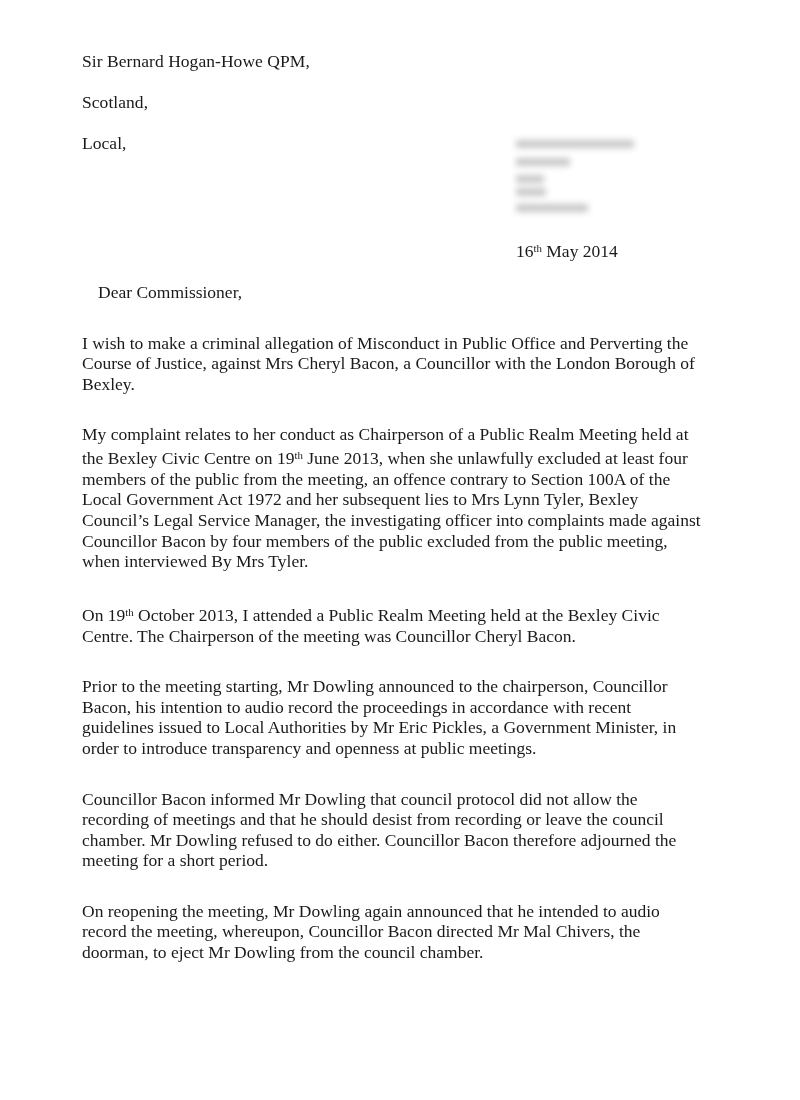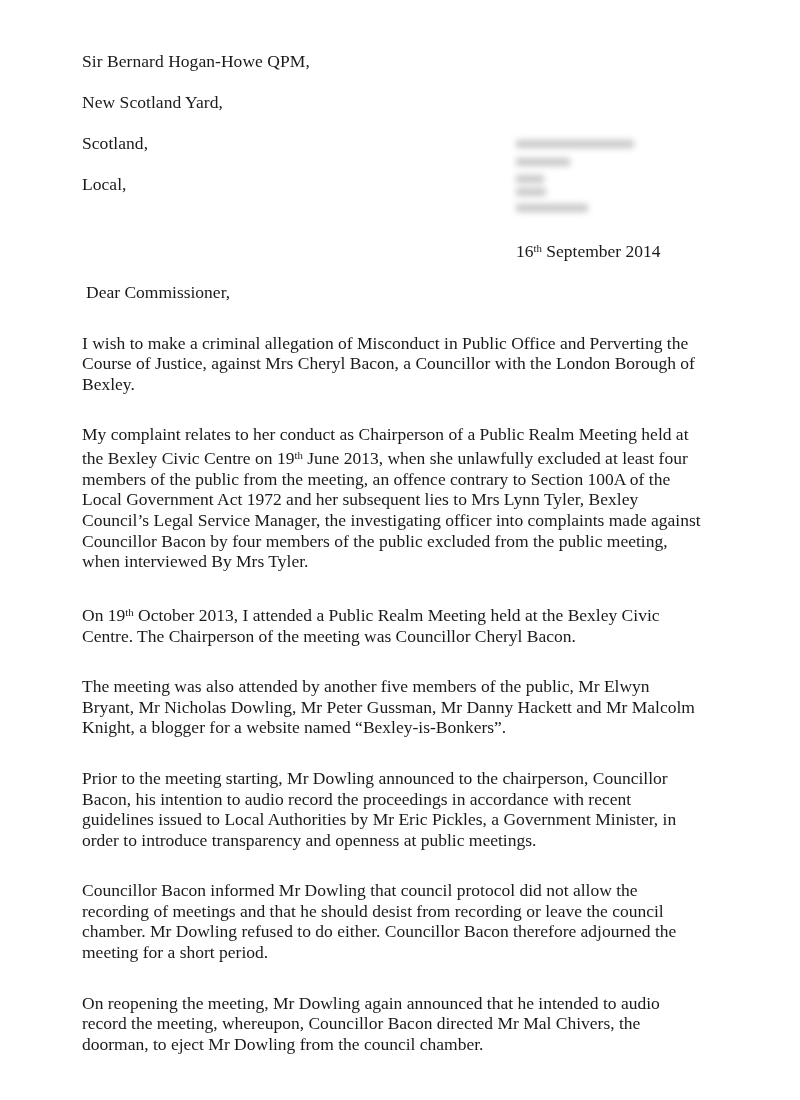--- a/index.html
+++ b/index.html
@@ -79,64 +79,62 @@
   .body-text {
     position: absolute;
     left: 82px;
     top: 282px;
     width: 620px;
     font-size: 17.5px;
     line-height: 20.6px;
     text-align: left;
   }
   .salutation {
-    margin: 0 0 30px 4px;
+    margin: 0 0 30px 16px;
   }
   .para {
     margin: 16px 0 30px 0;
   }
   .para sup {
     font-size: 0.62em;
     vertical-align: 0.48em;
   }
 </style>
 </head>
 <body>
 
 <div class="page">
 
   <div class="recipient">
     <span class="recipient-line">Sir Bernard Hogan-Howe QPM,</span>
-    <span class="recipient-line">New Scotland Yard,</span>
     <span class="recipient-line">Scotland,</span>
     <span class="recipient-line">Local,</span>
   </div>
 
   <div class="sender-redacted">
     <span class="rline r1"></span>
     <span class="rline r2"></span>
     <span class="rline r3"></span>
     <span class="rline r4"></span>
     <span class="rline r5"></span>
   </div>
 
-  <div class="date"><span>16</span><sup>th</sup><span> September 2014</span></div>
+  <div class="date"><span>16</span><sup>th</sup><span> May 2014</span></div>
 
   <div class="body-text">
 
     <p class="salutation">Dear Commissioner,</p>
 
     <p class="para">I wish to make a criminal allegation of Misconduct in Public Office and Perverting the Course of Justice, against Mrs Cheryl Bacon, a Councillor with the London Borough of Bexley.</p>
 
     <p class="para"><span>My complaint relates to her conduct as Chairperson of a Public Realm Meeting held at the Bexley Civic Centre on 19</span><sup>th</sup><span> June 2013, when she unlawfully excluded at least four members of the public from the meeting, an offence contrary to Section 100A of the Local Government Act 1972 and her subsequent lies to Mrs Lynn Tyler, Bexley Council’s Legal Service Manager, the investigating officer into complaints made against Councillor Bacon by four members of the public excluded from the public meeting, when interviewed By Mrs Tyler.</span></p>
 
 
     <p class="para"><span>On 19</span><sup>th</sup><span> October 2013, I attended a Public Realm Meeting held at the Bexley Civic Centre. The Chairperson of the meeting was Councillor Cheryl Bacon.</span></p>
 
-    <p class="para">The meeting was also attended by another five members of the public, Mr Elwyn Bryant, Mr Nicholas Dowling, Mr Peter Gussman, Mr Danny Hackett and Mr Malcolm Knight, a blogger for a website named “Bexley-is-Bonkers”.</p>
 
     <p class="para">Prior to the meeting starting, Mr Dowling announced to the chairperson, Councillor Bacon, his intention to audio record the proceedings in accordance with recent guidelines issued to Local Authorities by Mr Eric Pickles, a Government Minister, in order to introduce transparency and openness at public meetings.</p>
 
     <p class="para">Councillor Bacon informed Mr Dowling that council protocol did not allow the recording of meetings and that he should desist from recording or leave the council chamber. Mr Dowling refused to do either. Councillor Bacon therefore adjourned the meeting for a short period.</p>
 
     <p class="para">On reopening the meeting, Mr Dowling again announced that he intended to audio record the meeting, whereupon, Councillor Bacon directed Mr Mal Chivers, the doorman, to eject Mr Dowling from the council chamber.</p>
 
   </div>
 
 </div>

